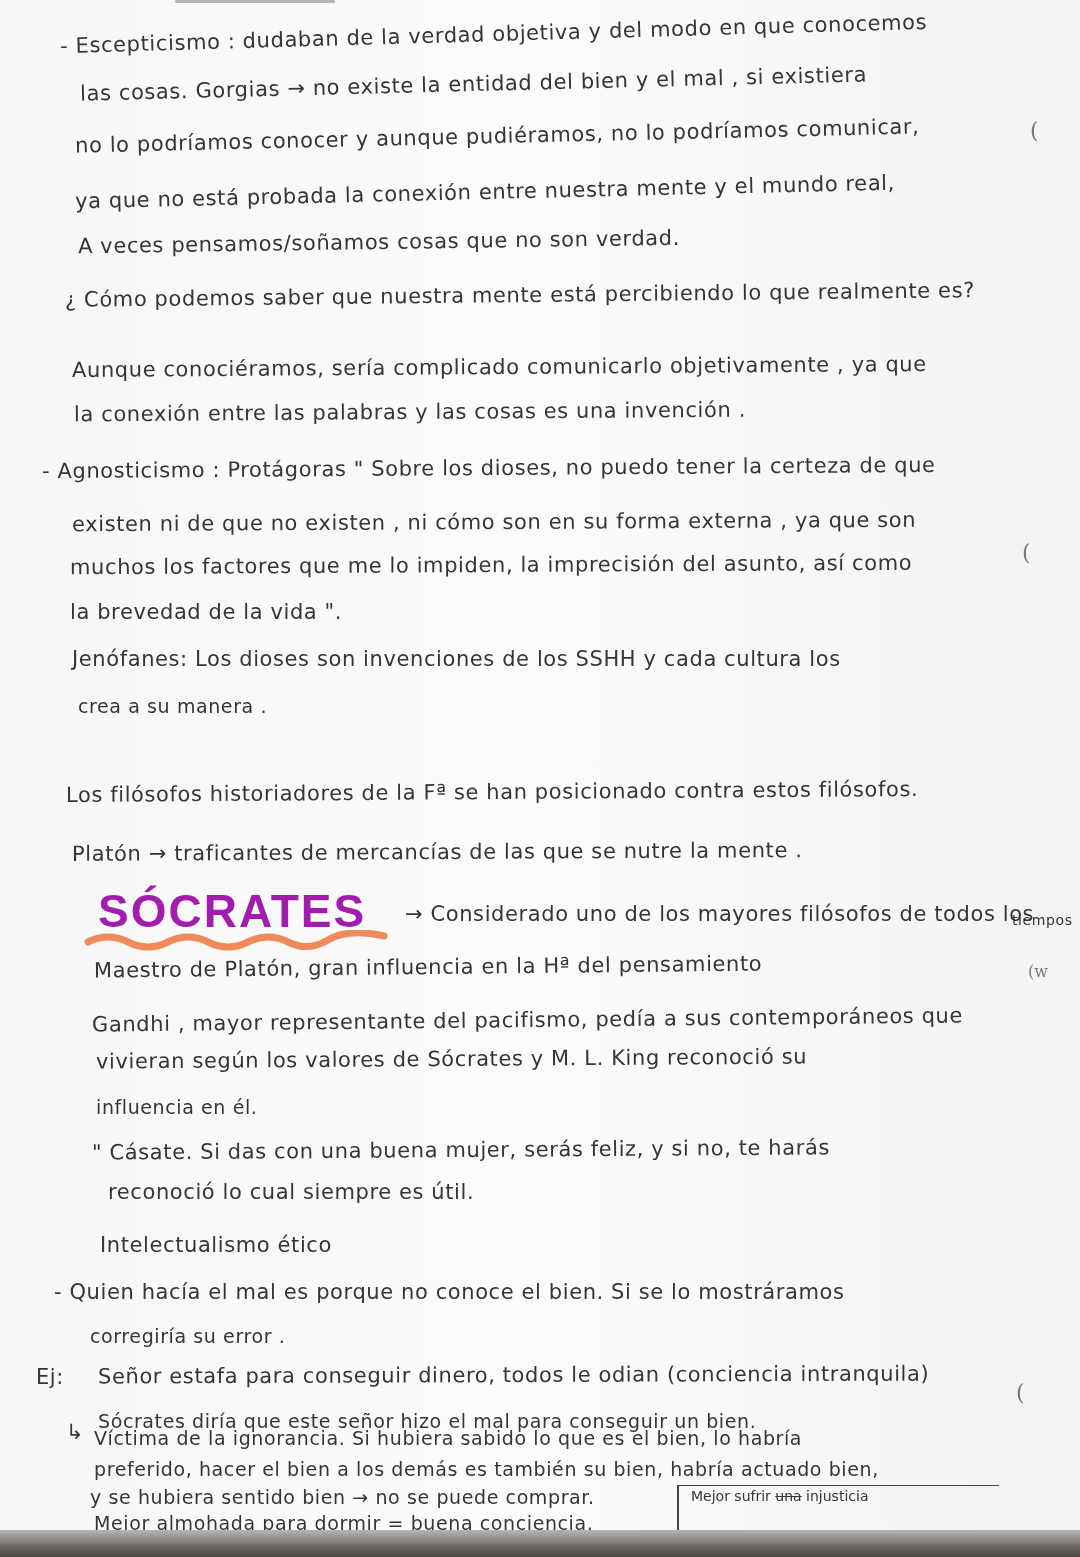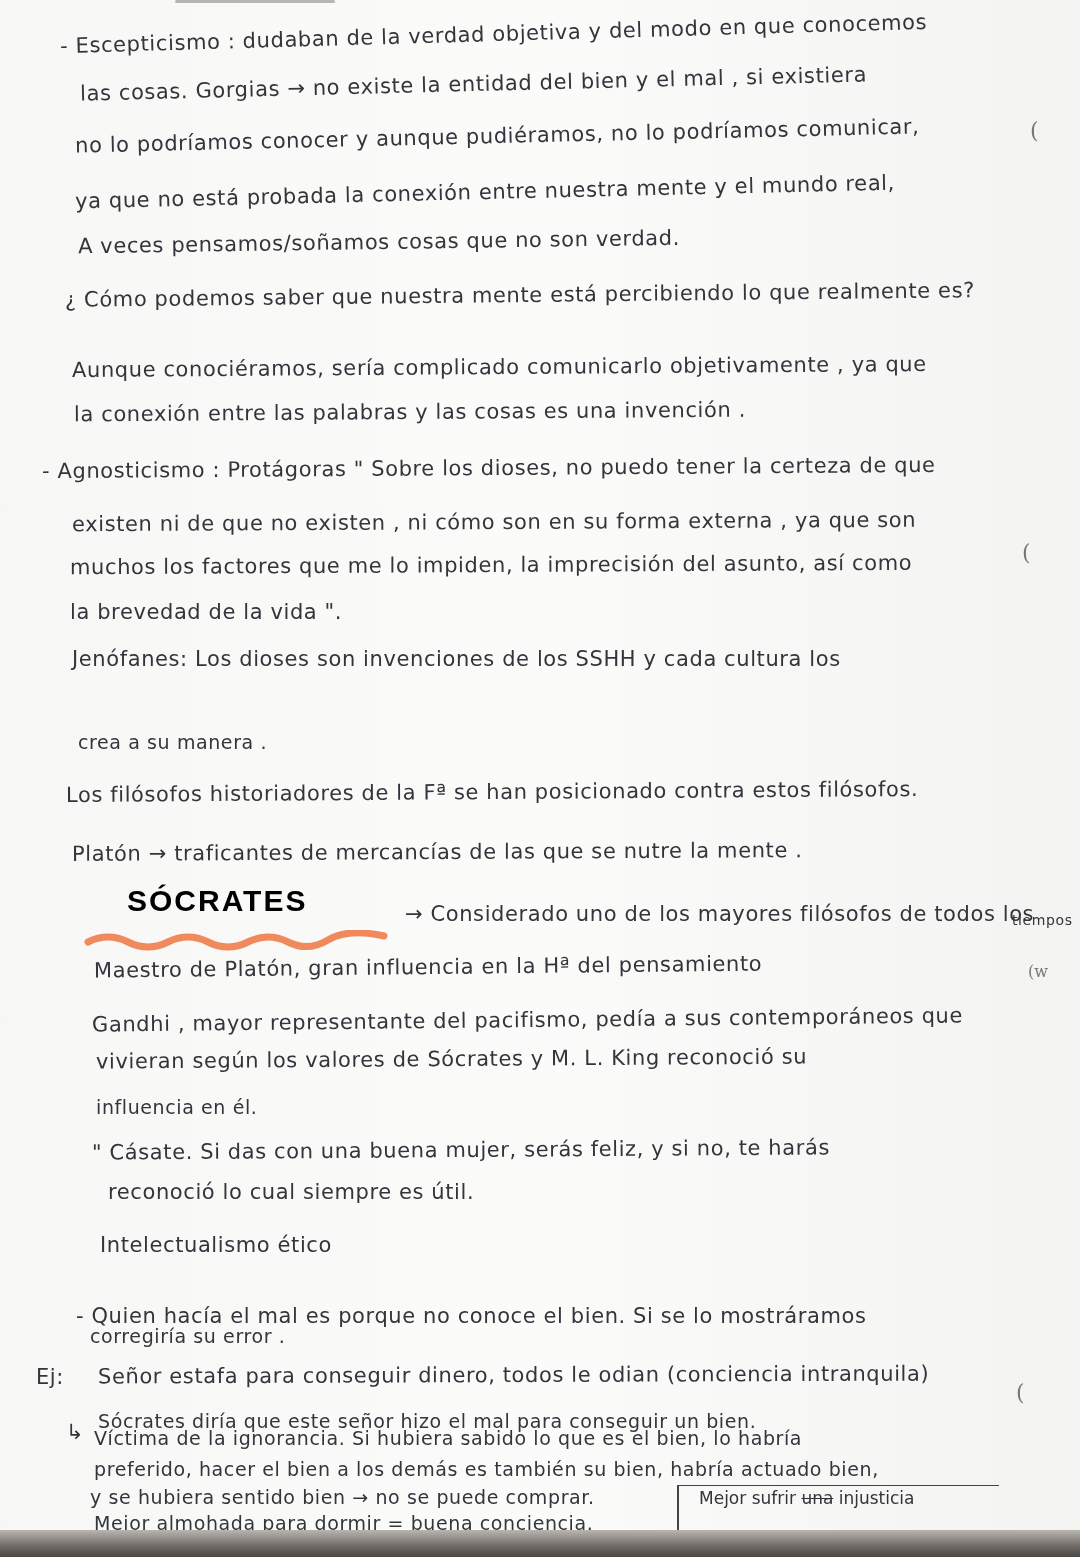--- a/index.html
+++ b/index.html
@@ -29,32 +29,32 @@
     color: #34343c;
   }
   .line.small { font-size: 19px; }
   .line.tiny { font-size: 14px; }
   .margin-mark {
     position: absolute; font-size: 22px; color: #777; font-family: "DejaVu Serif", serif;
   }
   .title-socrates {
     position: absolute; left: 98px; top: 884px;
     font-family: "Liberation Sans", sans-serif; font-weight: bold;
-    font-size: 30px; letter-spacing: 2px; color: #000000; margin-left: 29px;
+    font-size: 46px; letter-spacing: 2px; color: #a21caf;
   }
   .title-underline {
     position: absolute; left: 84px; top: 930px;
   }
   .underlined { text-underline-offset: 6px; }
   .boxed-note {
     position: absolute; left: 677px; top: 1485px; width: 320px; height: 44px;
     border-left: 2px solid #444; border-top: 1.5px solid #444;
   }
   .boxed-note .note-line {
-    position: absolute; left: 20px; font-size: 17px; white-space: nowrap; color: #34343c;
+    position: absolute; left: 12px; font-size: 14px; white-space: nowrap; color: #34343c;
   }
   .strike { text-decoration: line-through; }
 </style>
 </head>
 <body>
 
 <div class="page"></div>
 <div class="top-mark"></div>
 
 <div class="line" style="left:60px; top:22px; transform:rotate(-1.6deg);">- Escepticismo : dudaban de la verdad objetiva y del modo en que conocemos</div>
@@ -64,41 +64,41 @@
 <div class="line" style="left:78px; top:230px; transform:rotate(-0.8deg);">A veces pensamos/soñamos cosas que no son verdad.</div>
 <div class="line" style="left:65px; top:283px; transform:rotate(-0.6deg);">¿ Cómo podemos saber que nuestra mente está percibiendo lo que realmente es?</div>
 <div class="line" style="left:72px; top:355px; transform:rotate(-0.4deg);">Aunque conociéramos, sería complicado comunicarlo objetivamente , ya que</div>
 <div class="line" style="left:74px; top:400px; transform:rotate(-0.4deg);">la conexión entre las palabras y las cosas es una invención .</div>
 
 <div class="line" style="left:42px; top:456px; transform:rotate(-0.4deg);">- Agnosticismo : Protágoras " Sobre los dioses, no puedo tener la certeza de que</div>
 <div class="line" style="left:72px; top:510px; transform:rotate(-0.3deg);">existen ni de que no existen , ni cómo son en su forma externa , ya que son</div>
 <div class="line" style="left:70px; top:553px; transform:rotate(-0.3deg);">muchos los factores que me lo impiden, la imprecisión del asunto, así como</div>
 <div class="line" style="left:70px; top:600px;">la brevedad de la vida ".</div>
 <div class="line" style="left:72px; top:647px;text-align:center;">Jenófanes: Los dioses son invenciones de los SSHH y cada cultura los</div>
-<div class="line small" style="left:78px; top:695px;margin-top:36px;">crea a su manera .</div>
+<div class="line small" style="left:78px; top:695px;">crea a su manera .</div>
 
 <div class="line" style="left:66px; top:780px; transform:rotate(-0.4deg);">Los filósofos historiadores de la Fª se han posicionado contra estos filósofos.</div>
 <div class="line" style="left:72px; top:840px; transform:rotate(-0.3deg);">Platón → traficantes de mercancías de las que se nutre la mente .</div>
 
 <div class="title-socrates">SÓCRATES</div>
 <svg class="title-underline" width="320" height="24" viewBox="0 0 320 24">
   <path d="M4 12 Q 24 2 44 12 T 84 12 T 124 12 T 164 12 T 204 12 T 244 10 T 300 6" fill="none" stroke="#f08a5d" stroke-width="7" stroke-linecap="round"></path>
 </svg>
 <div class="line" style="left:405px; top:902px;">→ Considerado uno de los mayores filósofos de todos los</div>
 <div class="line tiny" style="left:1012px; top:912px;">tiempos</div>
 
 <div class="line" style="left:94px; top:955px; transform:rotate(-0.6deg);">Maestro de Platón, gran influencia en la Hª del pensamiento</div>
 <div class="line" style="left:92px; top:1008px; transform:rotate(-0.6deg);">Gandhi , mayor representante del pacifismo, pedía a sus contemporáneos que</div>
 <div class="line" style="left:96px; top:1047px; transform:rotate(-0.4deg);">vivieran según los valores de Sócrates y M. L. King reconoció su</div>
 <div class="line small" style="left:96px; top:1096px;">influencia en él.</div>
 <div class="line" style="left:92px; top:1138px; transform:rotate(-0.4deg);">" Cásate. Si das con una buena mujer, serás feliz, y si no, te harás</div>
 <div class="line" style="left:108px; top:1180px;">reconoció lo cual siempre es útil.</div>
 
 <div class="line underlined" style="left:100px; top:1233px;">Intelectualismo ético</div>
-<div class="line" style="left:76px; top:1280px;margin-top:24px;">- Quien hacía el mal es porque no conoce el bien. Si se lo mostráramos</div>
+<div class="line" style="left:54px; top:1280px;">- Quien hacía el mal es porque no conoce el bien. Si se lo mostráramos</div>
 <div class="line small" style="left:90px; top:1325px;">corregiría su error .</div>
 
 <div class="line" style="left:36px; top:1365px;">Ej:</div>
 <div class="line" style="left:98px; top:1363px; transform:rotate(-0.2deg);">Señor estafa para conseguir dinero, todos le odian (conciencia intranquila)</div>
 <div class="line small" style="left:98px; top:1398px;margin-top:12px;">Sócrates diría que este señor hizo el mal para conseguir un bien.</div>
 <div class="line" style="left:66px; top:1420px;">↳</div>
 <div class="line small" style="left:94px; top:1427px;">Víctima de la ignorancia. Si hubiera sabido lo que es el bien, lo habría</div>
 <div class="line small" style="left:94px; top:1458px;">preferido, hacer el bien a los demás es también su bien, habría actuado bien,</div>
 <div class="line small" style="left:90px; top:1486px;">y se hubiera sentido bien → no se puede comprar.</div>
 <div class="line small" style="left:94px; top:1512px;">Mejor almohada para dormir = buena conciencia.</div>

